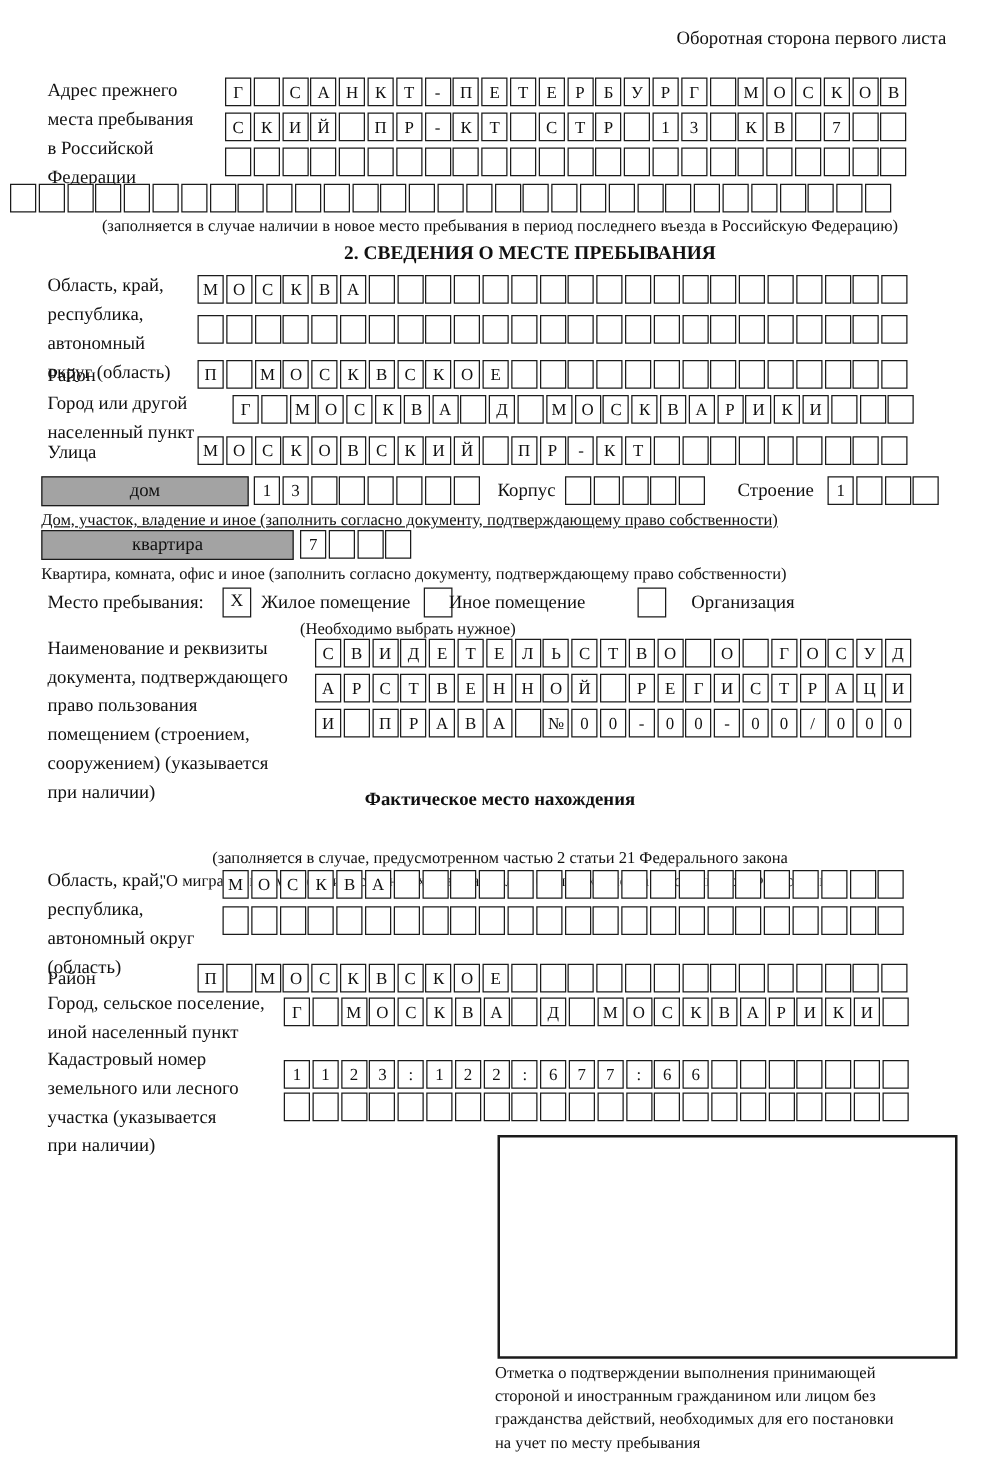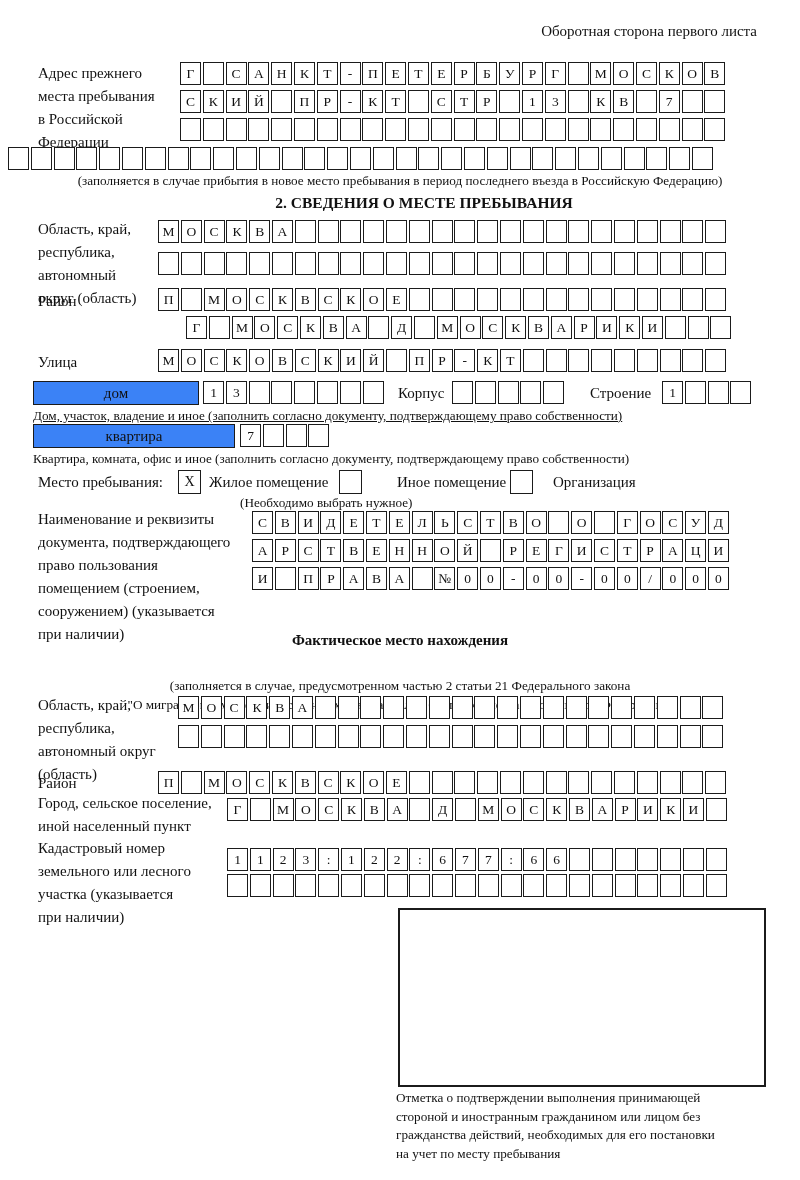--- a/index.html
+++ b/index.html
@@ -15,21 +15,21 @@
   .crow{position:absolute;display:flex;}
   .cell{
     display:inline-flex;box-sizing:content-box;
     width:19px;height:21px;border:1.6px solid #1b1b1b;margin-right:1.8px;
     align-items:center;justify-content:center;
     font-size:13.5px;font-family:"Liberation Serif","DejaVu Serif",serif;
     background:#fff;
   }
   .widebox{
     position:absolute;box-sizing:border-box;height:24.2px;border:1.6px solid #1b1b1b;
-    display:flex;align-items:center;justify-content:center;font-size:15px;background:#3b82f6;
+    display:flex;align-items:center;justify-content:center;font-size:15px;background:#a3a3a3;
   }
   .checkbox{
     position:absolute;box-sizing:border-box;width:23px;height:24px;border:1.6px solid #1b1b1b;
     display:flex;align-items:center;justify-content:center;font-size:14px;background:#fff;
   }
   .stampbox{position:absolute;border:2px solid #1b1b1b;background:#fff;}
 </style>
 </head>
 <body>
 
@@ -145,21 +145,21 @@
       <span class="cell"></span>
       <span class="cell"></span>
       <span class="cell"></span>
       <span class="cell"></span>
       <span class="cell"></span>
       <span class="cell"></span>
       <span class="cell"></span>
       <span class="cell"></span>
       <span class="cell"></span>
     </div>
-  <div class="cap center" style="top:173px;">(заполняется в случае прибытия в новое место пребывания в период последнего въезда в Российскую Федерацию)</div>
+  <div class="cap center" style="top:173px;">(заполняется в случае наличии в новое место пребывания в период последнего въезда в Российскую Федерацию)</div>
 
   <div class="lbl bold center" style="top:191px;font-size:15.5px;margin-left:24px;">2. СВЕДЕНИЯ О МЕСТЕ ПРЕБЫВАНИЯ</div>
 
   <div class="lbl" style="top:218px;left:38px;width:120px;">Область, край,
 республика,
 автономный
 округ (область)</div>
   <div class="crow" style="top:220px;left:158px;">
       <span class="cell">М</span>
       <span class="cell">О</span>
@@ -237,20 +237,22 @@
       <span class="cell"></span>
       <span class="cell"></span>
       <span class="cell"></span>
       <span class="cell"></span>
       <span class="cell"></span>
       <span class="cell"></span>
       <span class="cell"></span>
       <span class="cell"></span>
     </div>
 
+  <div class="lbl" style="top:312px;left:38px;width:150px;">Город или другой
+населенный пункт</div>
   <div class="crow" style="top:316px;left:186px;">
       <span class="cell">Г</span>
       <span class="cell"></span>
       <span class="cell">М</span>
       <span class="cell">О</span>
       <span class="cell">С</span>
       <span class="cell">К</span>
       <span class="cell">В</span>
       <span class="cell">А</span>
       <span class="cell"></span>
@@ -334,21 +336,21 @@
       <span class="cell"></span>
       <span class="cell"></span>
       <span class="cell"></span>
     </div>
   <div class="cap" style="top:451px;left:33px;width:730px;">Квартира, комната, офис и иное (заполнить согласно документу, подтверждающему право собственности)</div>
 
   <div class="lbl" style="top:471px;left:38px;">Место пребывания:</div>
   <div class="checkbox" style="top:470px;left:178px;">X</div>
   <div class="lbl" style="top:471px;left:209px;">Жилое помещение</div>
   <div class="checkbox" style="top:470px;left:339px;"></div>
-  <div class="lbl" style="top:471px;left:397px;">Иное помещение</div>
+  <div class="lbl" style="top:471px;left:359px;">Иное помещение</div>
   <div class="checkbox" style="top:470px;left:510px;"></div>
   <div class="lbl" style="top:471px;left:553px;">Организация</div>
   <div class="cap" style="top:495px;left:240px;">(Необходимо выбрать нужное)</div>
 
   <div class="lbl" style="top:508px;left:38px;width:210px;">Наименование и реквизиты
 документа, подтверждающего
 право пользования
 помещением (строением,
 сооружением) (указывается
 при наличии)</div>

